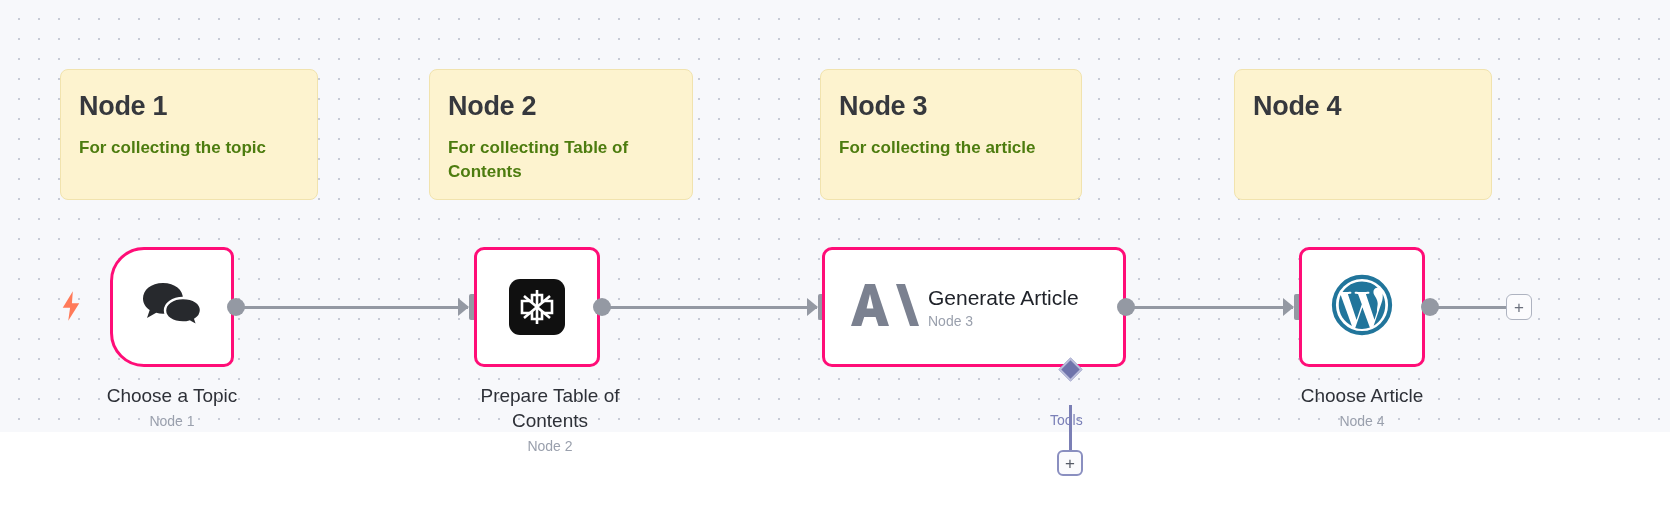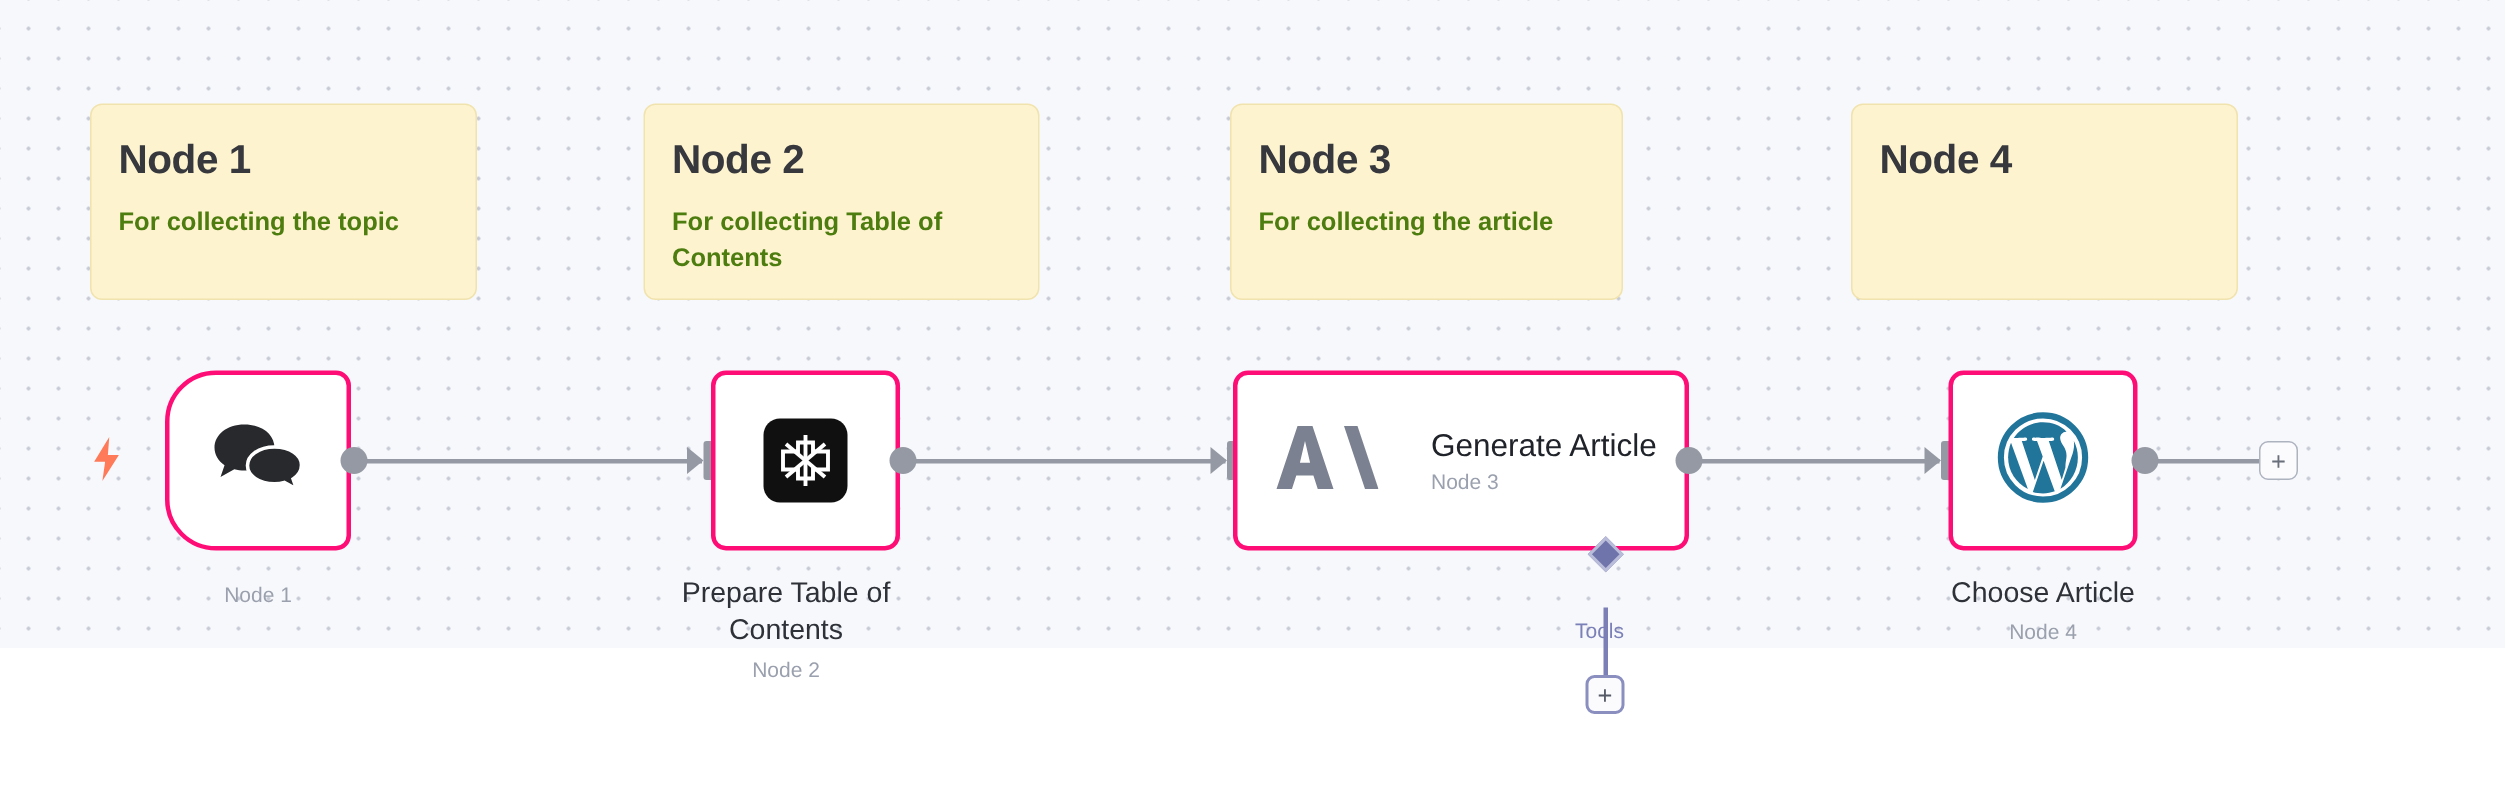--- a/index.html
+++ b/index.html
@@ -50,21 +50,21 @@
     display: flex;
     align-items: center;
     justify-content: center;
   }
   .node.square { border-radius: 10px; }
   .node.trigger { border-radius: 34px 10px 10px 34px; }
   .node.wide {
     border-radius: 10px;
     justify-content: flex-start;
     padding-left: 24px;
-    gap: 35px;
+    gap: 9px;
   }
 
   .node-caption {
     position: absolute;
     text-align: center;
     font-size: 19px;
     color: #2e3138;
     line-height: 1.32;
   }
   .node-subcaption {
@@ -202,40 +202,41 @@
   <div class="node trigger" style="left:110px; top:247px; width:124px; height:120px;">
     <span>
       <svg width="62" height="48" viewBox="0 0 62 48" aria-hidden="true">
         <path d="M22 2 C10 2 2 9 2 17.5 C2 22.2 4.6 26.4 8.7 29.1 L6 37 L15.2 31.8 C17.3 32.4 19.6 32.7 22 32.7 C34 32.7 42 25.9 42 17.5 C42 9 34 2 22 2 Z" fill="#27292d"></path>
         <path d="M42 17 C52.5 17 60 22.3 60 29 C60 32.8 57.8 36.1 54.4 38.3 L56.7 45 L48.6 40.6 C46.6 41.2 44.4 41.5 42 41.5 C31.5 41.5 24 36.1 24 29.4 C24 22.6 31.5 17 42 17 Z" fill="#27292d" stroke="#ffffff" stroke-width="2.4"></path>
       </svg>
     </span>
   </div>
   <div class="port-out" style="left:227px; top:298px;"></div>
   <div class="node-caption" style="left:62px; top:383px; width:220px;">
+    <div>Choose a Topic</div>
     <div class="node-subcaption">Node 1</div>
   </div>
 
   <div class="port-in-arrow" style="left:458px; top:298px;"></div>
   <div class="port-in" style="left:469px; top:294px;"></div>
 
   <div class="node square" style="left:474px; top:247px; width:126px; height:120px;">
     <span class="icon-square">
       <svg width="40" height="40" viewBox="0 0 40 40" aria-hidden="true">
         <g fill="none" stroke="#ffffff" stroke-width="2.6" stroke-linejoin="miter">
           <path d="M20 3 L20 37"></path>
           <path d="M7 9 L33 31"></path>
           <path d="M33 9 L7 31"></path>
           <path d="M5 14 L15 14 L15 8 L25 8 L25 14 L35 14 L35 26 L25 26 L25 32 L15 32 L15 26 L5 26 Z"></path>
         </g>
       </svg>
     </span>
   </div>
   <div class="port-out" style="left:593px; top:298px;"></div>
-  <div class="node-caption" style="left:424px; top:383px; width:200px;">
+  <div class="node-caption" style="left:450px; top:383px; width:200px;">
     <div>Prepare Table of Contents</div>
     <div class="node-subcaption">Node 2</div>
   </div>
 
   <div class="port-in-arrow" style="left:807px; top:298px;"></div>
   <div class="port-in" style="left:818px; top:294px;"></div>
 
   <div class="node wide" style="left:822px; top:247px; width:304px; height:120px;">
     <span>
       <svg width="70" height="50" viewBox="0 0 70 50" aria-hidden="true">

